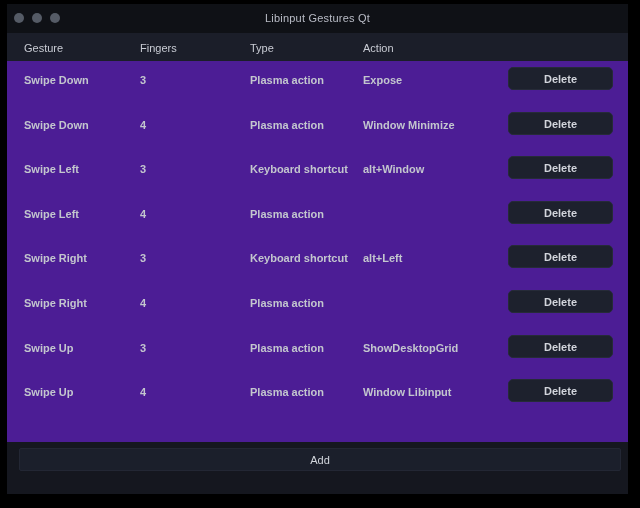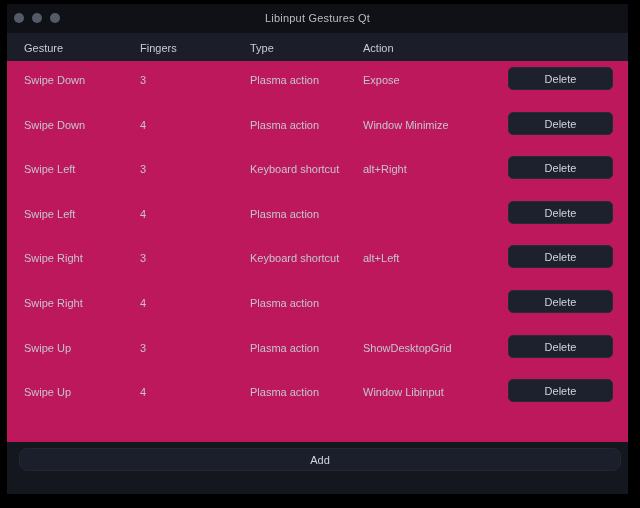--- a/index.html
+++ b/index.html
@@ -67,21 +67,22 @@
     top: 9px;
     font-size: 11px;
     color: #c9ccd4;
   }
 
   
   #table-body {
     position: relative;
     height: 381px;
     width: 100%;
-    background: #be185d;
+    background: #4c1d95;
+    font-weight: bold;
   }
   .grid-row {
     position: absolute;
     left: 0;
     width: 100%;
     height: 44.6px;
   }
   .cell {
     position: absolute;
     top: 13px;
@@ -123,21 +124,21 @@
     left: 12px;
     top: 6px;
     width: 602px;
     height: 23px;
     line-height: 23px;
     text-align: center;
     font-size: 11px;
     color: #d2d5dc;
     background: #1b1f2b;
     border: 1px solid #232734;
-    border-radius: 8px;
+    border-radius: 2px;
     box-sizing: border-box;
     cursor: pointer;
   }
 </style>
 </head>
 <body>
 
 <div id="window">
 
   <div id="titlebar">
@@ -168,21 +169,21 @@
         <div class="cell cell-gesture">Swipe Down</div>
         <div class="cell cell-fingers">4</div>
         <div class="cell cell-type">Plasma action</div>
         <div class="cell cell-action">Window Minimize</div>
         <div class="delete-btn">Delete</div>
       </div>
       <div class="grid-row" style="top: 89.2px;">
         <div class="cell cell-gesture">Swipe Left</div>
         <div class="cell cell-fingers">3</div>
         <div class="cell cell-type">Keyboard shortcut</div>
-        <div class="cell cell-action">alt+Right</div>
+        <div class="cell cell-action">alt+Window</div>
         <div class="delete-btn">Delete</div>
       </div>
       <div class="grid-row" style="top: 133.8px;">
         <div class="cell cell-gesture">Swipe Left</div>
         <div class="cell cell-fingers">4</div>
         <div class="cell cell-type">Plasma action</div>
         <div class="delete-btn">Delete</div>
       </div>
       <div class="grid-row" style="top: 178.4px;">
         <div class="cell cell-gesture">Swipe Right</div>

